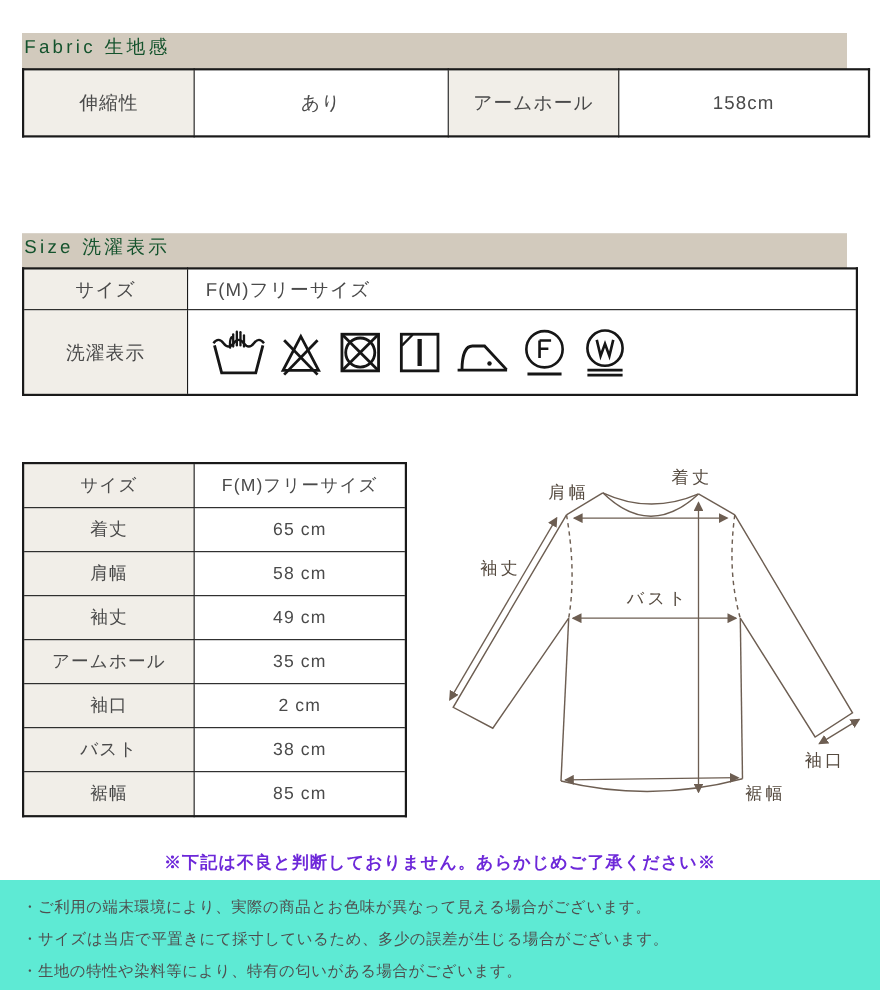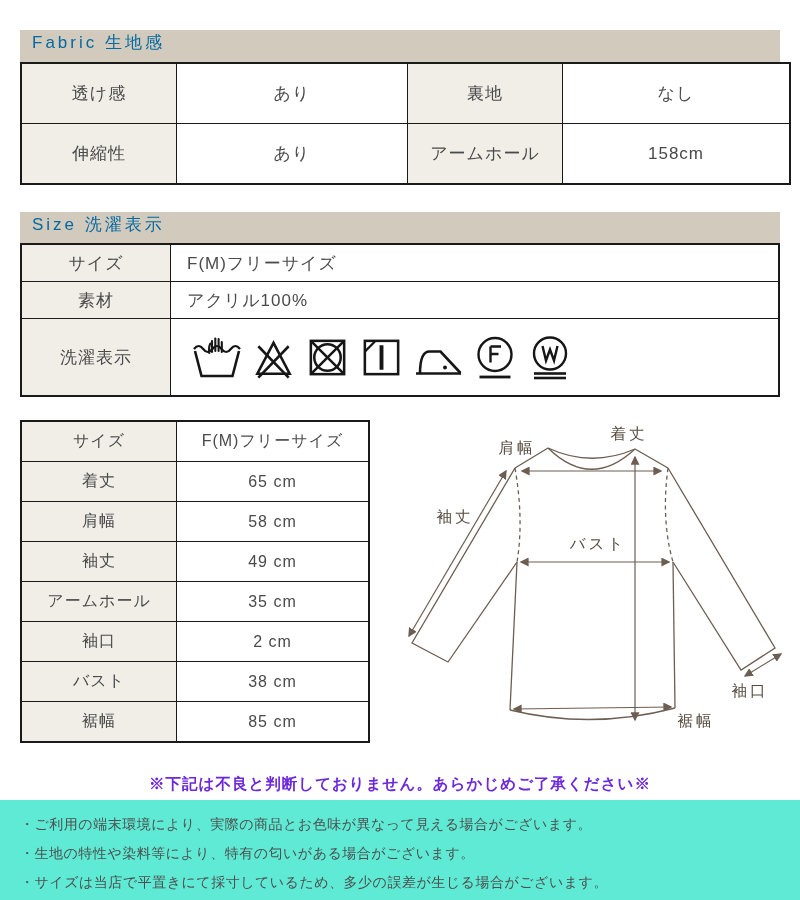--- a/index.html
+++ b/index.html
@@ -6,23 +6,23 @@
   body {
     width:800px; height:900px; background:#ffffff;
     font-family:"Liberation Sans", sans-serif;
     color:#4a4a4a; position:relative; overflow:hidden;
   }
   .abs { position:absolute; }
 
   
   .section-bar {
     position:absolute; left:20px; width:748px; height:43px;
-    background:#d2cabd; color:#0369a1;
+    background:#d2cabd; color:#14532d;
     font-size:17px; line-height:25px; letter-spacing:3px;
-    padding-left:12px; box-sizing:content-box;
+    padding-left:2px; box-sizing:content-box;
   }
   #fabric-bar { top:30px; }
   #size-bar   { top:212px; }
 
   
   table { border-collapse:collapse; position:absolute; table-layout:fixed; }
   td { border:1px solid #1a1a1a; vertical-align:middle; font-size:17px; color:#4a4a4a; letter-spacing:1px; }
   .lab { background:#f1eee8; text-align:center; }
   .val { background:#ffffff; text-align:center; }
 
@@ -67,46 +67,36 @@
     font-size:14px; color:#4f4f4f; line-height:29px; letter-spacing:0.5px;
   }
 </style>
 </head>
 <body>
 
 <div class="section-bar" id="fabric-bar">Fabric 生地感</div>
 
 <table id="fabric-table">
   <tbody>
-      <tr>
-    <td class="lab c1">透け感</td>
-    <td class="val c2">あり</td>
-    <td class="lab c3">裏地</td>
-    <td class="val c4">なし</td>
-  </tr>
   <tr>
     <td class="lab c1">伸縮性</td>
     <td class="val c2">あり</td>
     <td class="lab c3">アームホール</td>
     <td class="val c4">158cm</td>
   </tr>
 </tbody>
   </table>
 
 <div class="section-bar" id="size-bar">Size 洗濯表示</div>
 
 <table id="size-table">
   <tbody>
       <tr class="r-small">
     <td class="lab">サイズ</td>
     <td class="val">F(M)フリーサイズ</td>
-  </tr>
-  <tr class="r-small">
-    <td class="lab">素材</td>
-    <td class="val">アクリル100%</td>
   </tr>
   <tr class="r-care">
     <td class="lab">洗濯表示</td>
     <td class="val">
       <div class="care-icons">
         <svg width="52" height="48" viewBox="0 0 52 48">
           <g fill="none" stroke="#161616" stroke-width="2.6">
             <path d="M4 18 L10.5 43 H41.5 L48 18"></path>
             <path d="M3 16 q4.6 -6 9.2 0 q4.6 6 9.2 0 q4.6 -6 9.2 0 q4.6 6 9.2 0 q4.6 -6 9.2 0" stroke-width="2.2"></path>
             <g stroke-width="2.1" stroke-linecap="round">
@@ -237,15 +227,15 @@
   <text x="62" y="114" text-anchor="middle">袖丈</text>
   <text x="205" y="141" text-anchor="middle">バスト</text>
   <text x="357" y="288" text-anchor="middle">袖口</text>
   <text x="303" y="318" text-anchor="middle">裾幅</text>
 </svg>
 
 <div id="notice" class="abs">※下記は不良と判断しておりません。あらかじめご了承ください※</div>
 
 <div id="footer" class="abs">
   <div class="footer-note">・ご利用の端末環境により、実際の商品とお色味が異なって見える場合がございます。</div>
+  <div class="footer-note">・サイズは当店で平置きにて採寸しているため、多少の誤差が生じる場合がございます。</div>
   <div class="footer-note">・生地の特性や染料等により、特有の匂いがある場合がございます。</div>
-  <div class="footer-note">・サイズは当店で平置きにて採寸しているため、多少の誤差が生じる場合がございます。</div>
 </div>
 
 </body></html>

